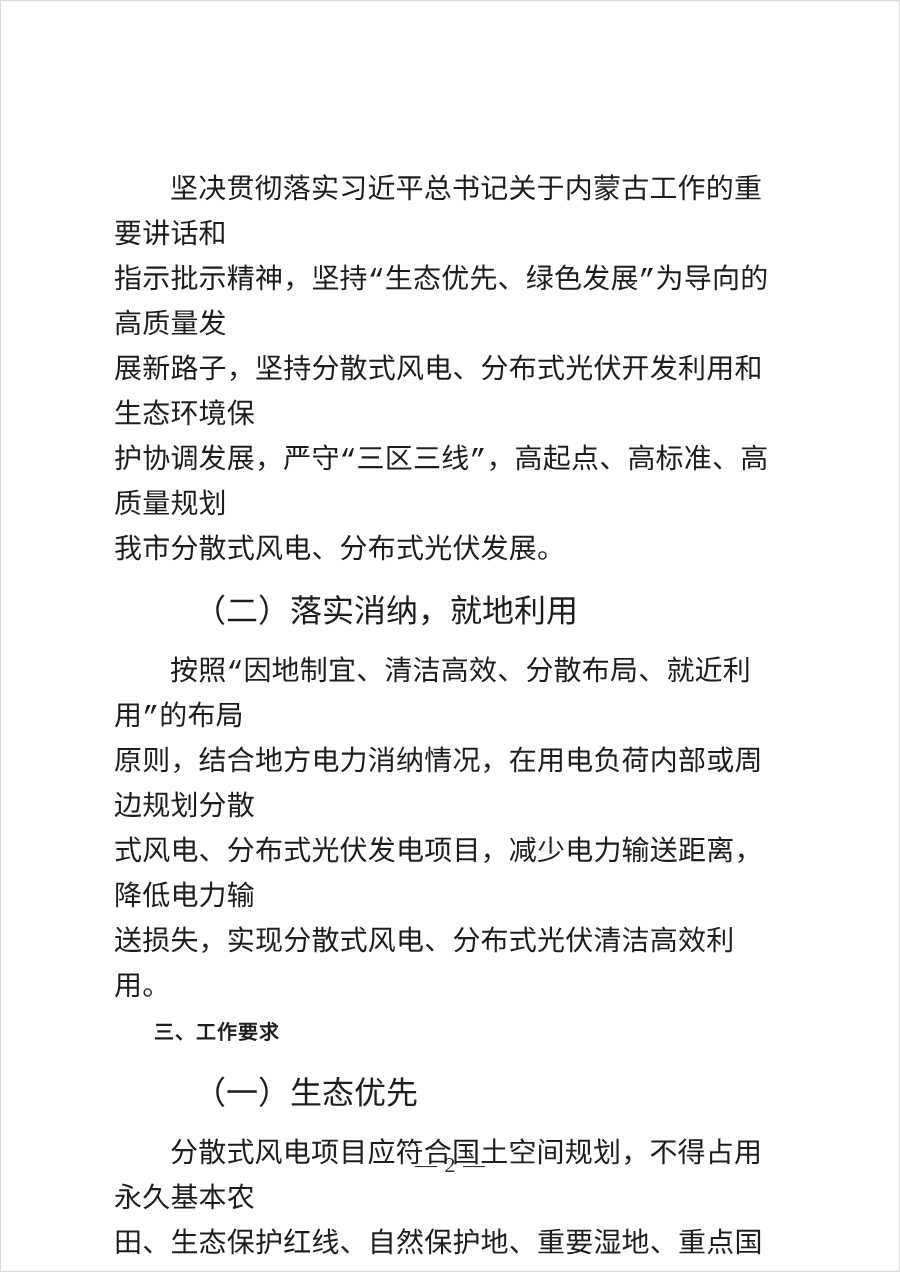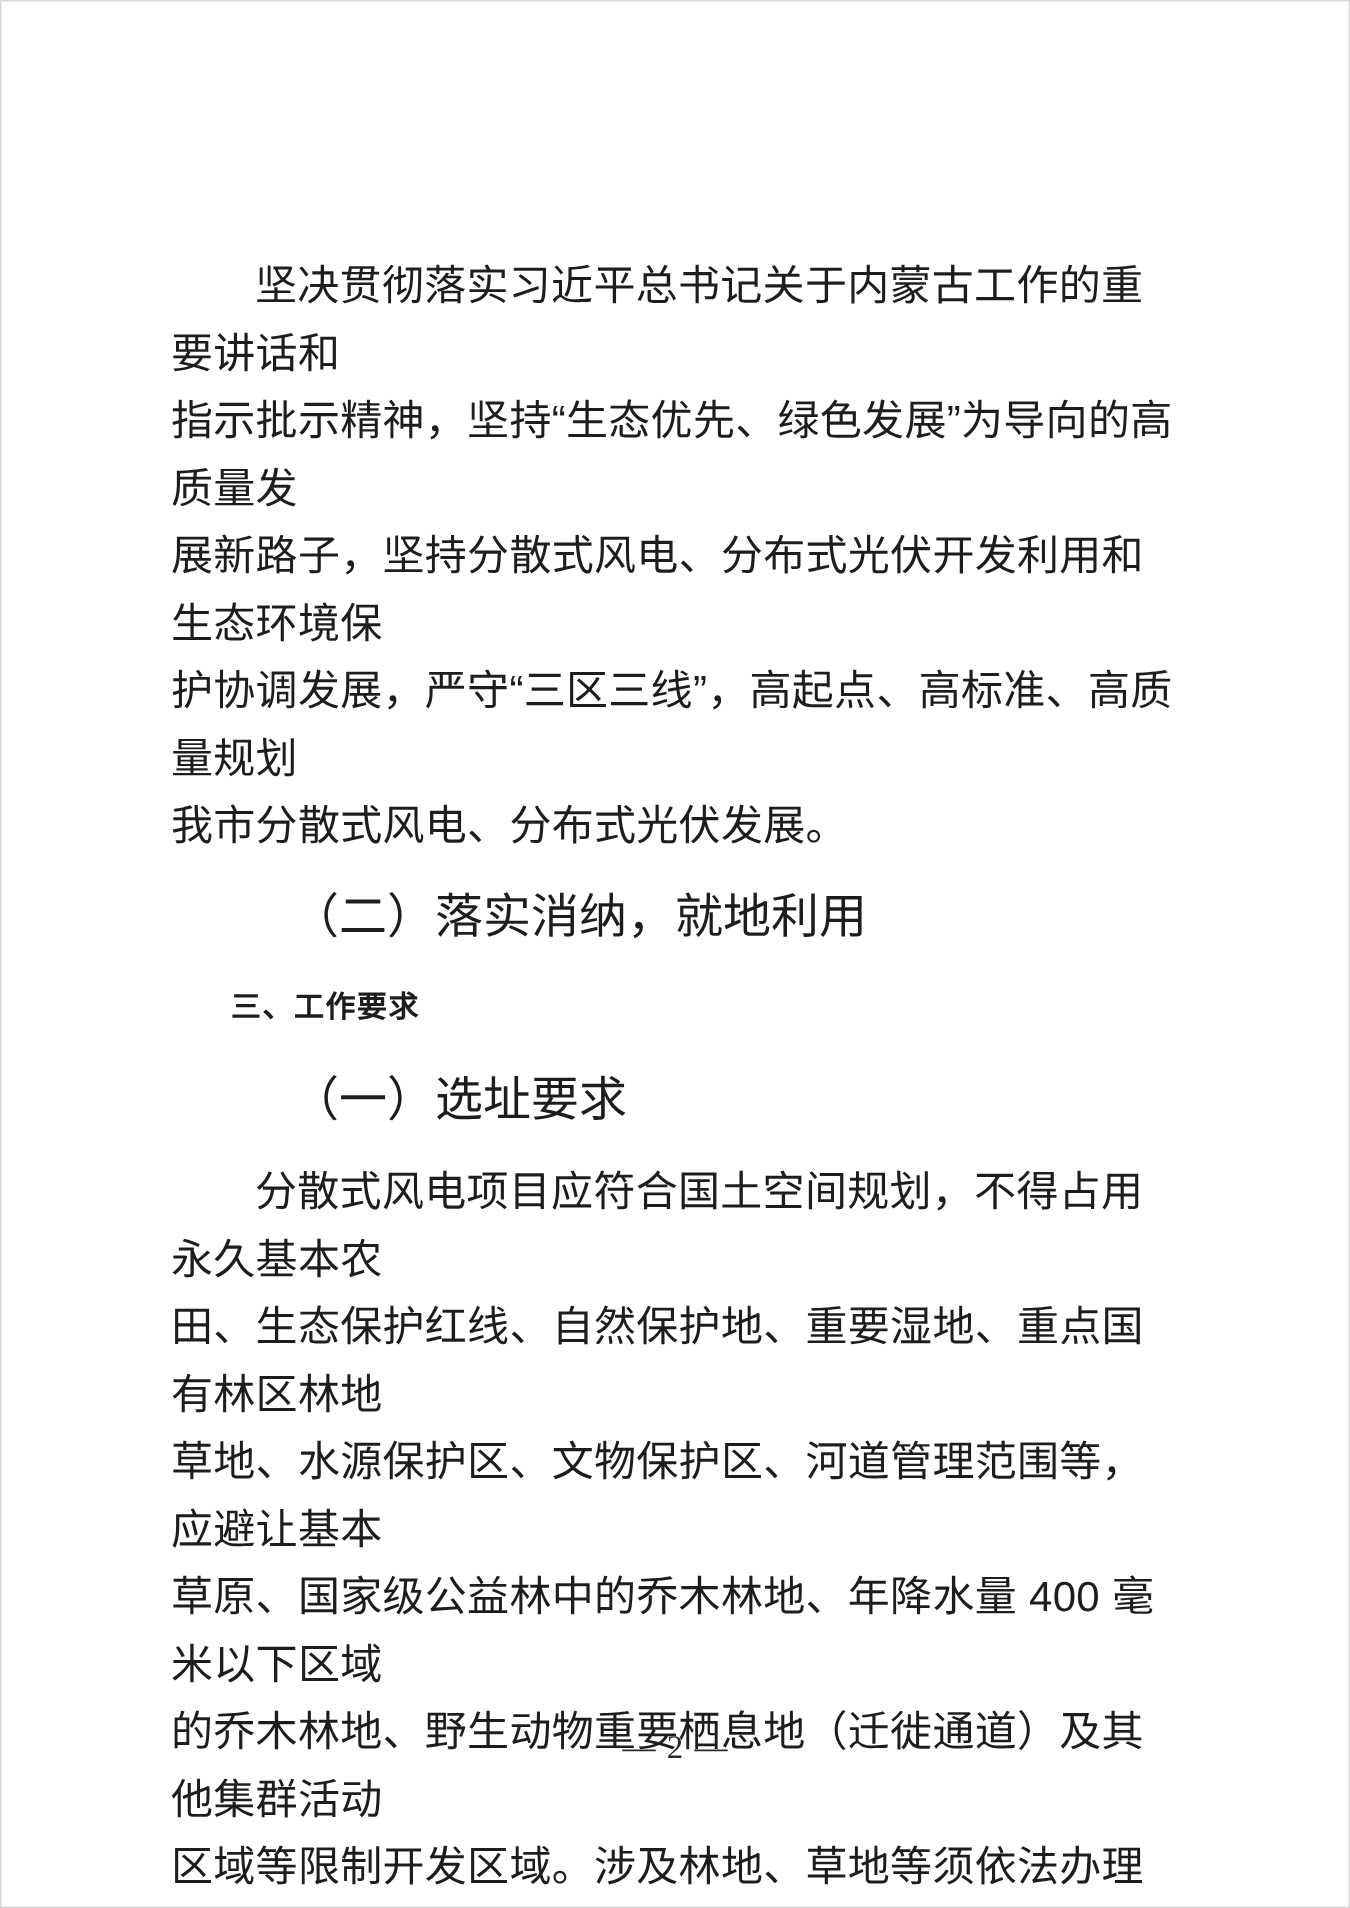--- a/index.html
+++ b/index.html
@@ -18,21 +18,21 @@
     color: #1d1d1d;
   }
   .content {
     position: absolute;
     left: 114px;
     top: 168px;
     width: 672px;
   }
   .body-para {
     margin: 0;
-    font-family: Liberation Sans, sans-serif;
+    font-family: Liberation Mono, monospace;
     font-size: 28px;
     line-height: 45px;
     text-indent: 2em;
     white-space: pre-line;
     letter-spacing: 0.2px;
     text-align: left;
   }
   .sub-heading {
     margin: 16px;
     font-family: "Liberation Serif", "DejaVu Serif", serif;
@@ -70,24 +70,28 @@
   <div class="content">
 
     <p class="body-para">坚决贯彻落实习近平总书记关于内蒙古工作的重要讲话和
 指示批示精神，坚持“生态优先、绿色发展”为导向的高质量发
 展新路子，坚持分散式风电、分布式光伏开发利用和生态环境保
 护协调发展，严守“三区三线”，高起点、高标准、高质量规划
 我市分散式风电、分布式光伏发展。</p>
 
     <h3 class="sub-heading">（二）落实消纳，就地利用</h3>
 
+    <p class="body-para">按照“因地制宜、清洁高效、分散布局、就近利用”的布局
+原则，结合地方电力消纳情况，在用电负荷内部或周边规划分散
+式风电、分布式光伏发电项目，减少电力输送距离，降低电力输
+送损失，实现分散式风电、分布式光伏清洁高效利用。</p>
 
     <h2 class="main-heading">三、工作要求</h2>
 
-    <h3 class="sub-heading">（一）选址要求</h3>
+    <h3 class="sub-heading">（一）生态优先</h3>
 
     <p class="body-para">分散式风电项目应符合国土空间规划，不得占用永久基本农
 田、生态保护红线、自然保护地、重要湿地、重点国有林区林地
 草地、水源保护区、文物保护区、河道管理范围等，应避让基本
 草原、国家级公益林中的乔木林地、年降水量 400 毫米以下区域
 的乔木林地、野生动物重要栖息地（迁徙通道）及其他集群活动
 区域等限制开发区域。涉及林地、草地等须依法办理相关用地审
 批手续，确保生态环境协调统一。项目选址应结合当地负荷及电
 网接入条件，实行合理分散布局，严禁多个项目集中布设在同一
 片区域或以“打包分布”方式规避集中式风电项目管理要求。</p>

